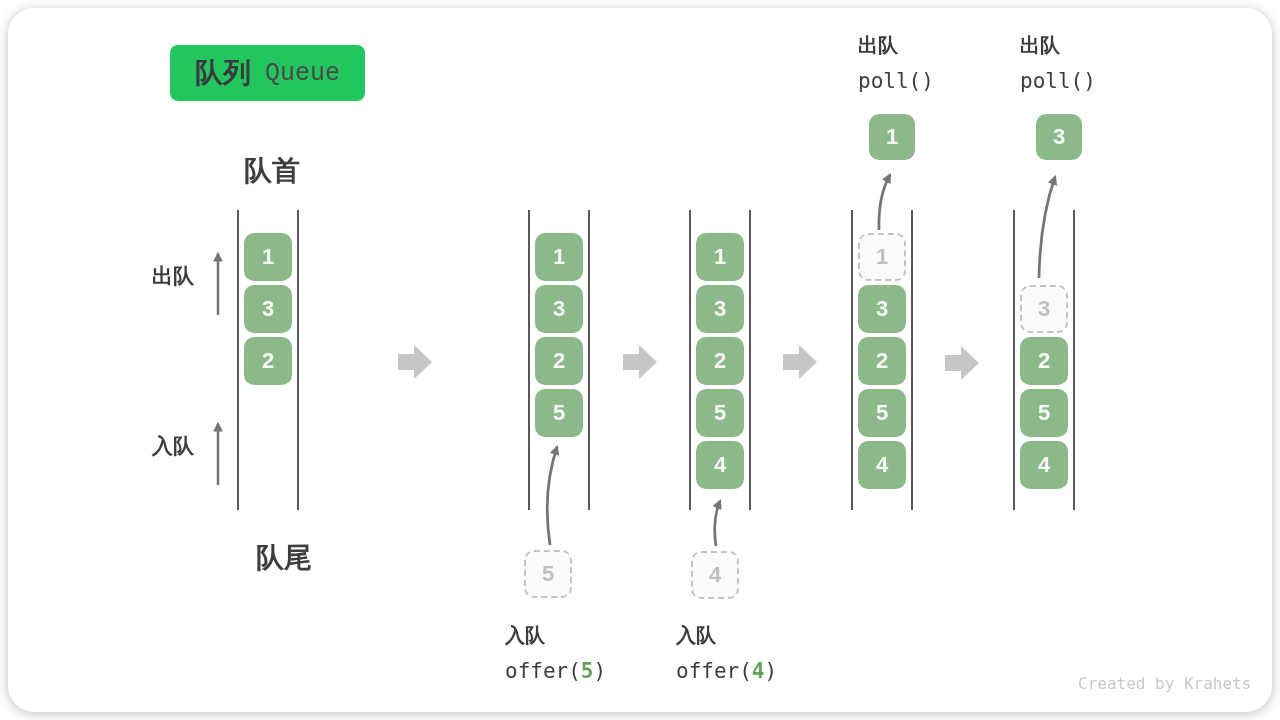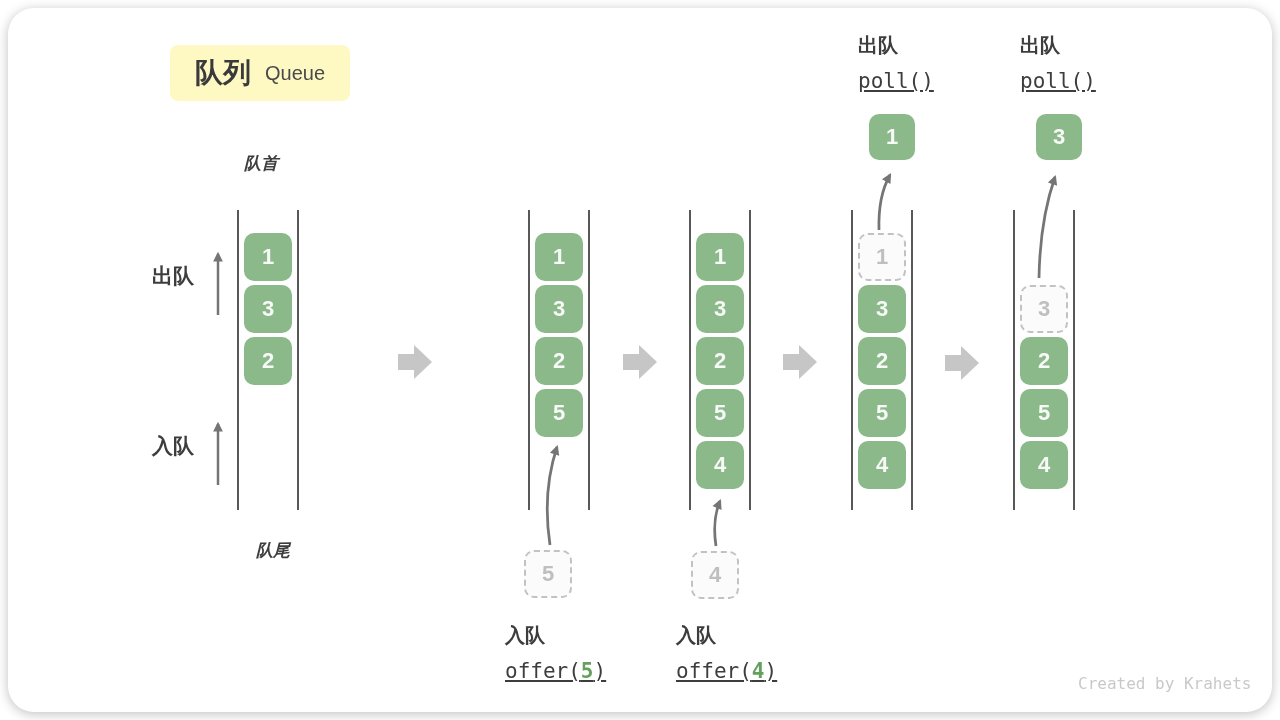--- a/index.html
+++ b/index.html
@@ -11,43 +11,43 @@
     --dashed:#c2c2c2;
     --dark:#3d3d3d;
     --muted:#c9c9c9;
   }
   *{margin:0;padding:0;box-sizing:border-box;}
   body{background:#fff;font-family:"Liberation Sans","DejaVu Sans",sans-serif;}
   .canvas{position:relative;width:1280px;height:720px;background:#fff;overflow:hidden;}
   .card{position:absolute;left:8px;top:8px;right:8px;bottom:8px;background:#fff;
         border-radius:26px;box-shadow:0 2px 12px rgba(0,0,0,0.25);}
   .badge{position:absolute;left:170px;top:45px;height:56px;display:inline-flex;
-         align-items:center;gap:14px;padding:0 25px;background:#fef9c3;border-radius:8px;}
+         align-items:center;gap:14px;padding:0 25px;background:#22c55e;border-radius:8px;}
   .badge .zh{font-size:28px;font-weight:700;color:#3a3a3a;}
-  .badge .en{font-size:20px;color:#4a4a4a;font-family:Liberation Sans, sans-serif;}
+  .badge .en{font-size:25px;color:#4a4a4a;font-family:Liberation Mono, monospace;}
   .lbl{position:absolute;color:var(--dark);font-weight:700;white-space:nowrap;}
-  .lbl.big{font-size:17px;font-style:italic;}
+  .lbl.big{font-size:28px;}
   .lbl.side{font-size:21px;}
   .queue{position:absolute;top:210px;width:62px;height:300px;
          border-left:2px solid var(--line);border-right:2px solid var(--line);}
   .slot{position:absolute;left:5px;width:48px;height:48px;border-radius:10px;
         display:flex;align-items:center;justify-content:center;
         font-size:22px;font-weight:600;}
   .slot.green{background:var(--green);color:#f7faf6;}
   .slot.ghost{border:2px dashed var(--dashed);background:#fbfbfb;color:#bfbfbf;}
   .s0{top:23px}.s1{top:75px}.s2{top:127px}.s3{top:179px}.s4{top:231px}
   .freebox{position:absolute;border-radius:10px;display:flex;align-items:center;
            justify-content:center;font-size:22px;font-weight:600;}
   .freebox.green{width:46px;height:46px;background:var(--green);color:#f7faf6;}
   .freebox.ghost{width:48px;height:48px;border:2px dashed var(--dashed);
                  background:#fbfbfb;color:#bfbfbf;}
   .opblock{position:absolute;white-space:nowrap;line-height:36px;}
   .opblock .zh{font-size:20px;font-weight:700;color:var(--dark);}
   .opblock .code{font-size:21px;color:var(--dark);
-                 font-family:"DejaVu Sans Mono","Liberation Mono",monospace;text-decoration:underline;}
+                 font-family:"DejaVu Sans Mono","Liberation Mono",monospace;}
   .opblock .code .arg{color:var(--code-green);font-weight:700;}
   .watermark{position:absolute;left:1078px;top:674px;font-size:16px;color:var(--muted);
              font-family:"DejaVu Sans Mono","Liberation Mono",monospace;}
   svg.overlay{position:absolute;left:0;top:0;pointer-events:none;}
 </style>
 </head>
 <body>
 
 <div class="canvas">
   <div class="card"></div>

